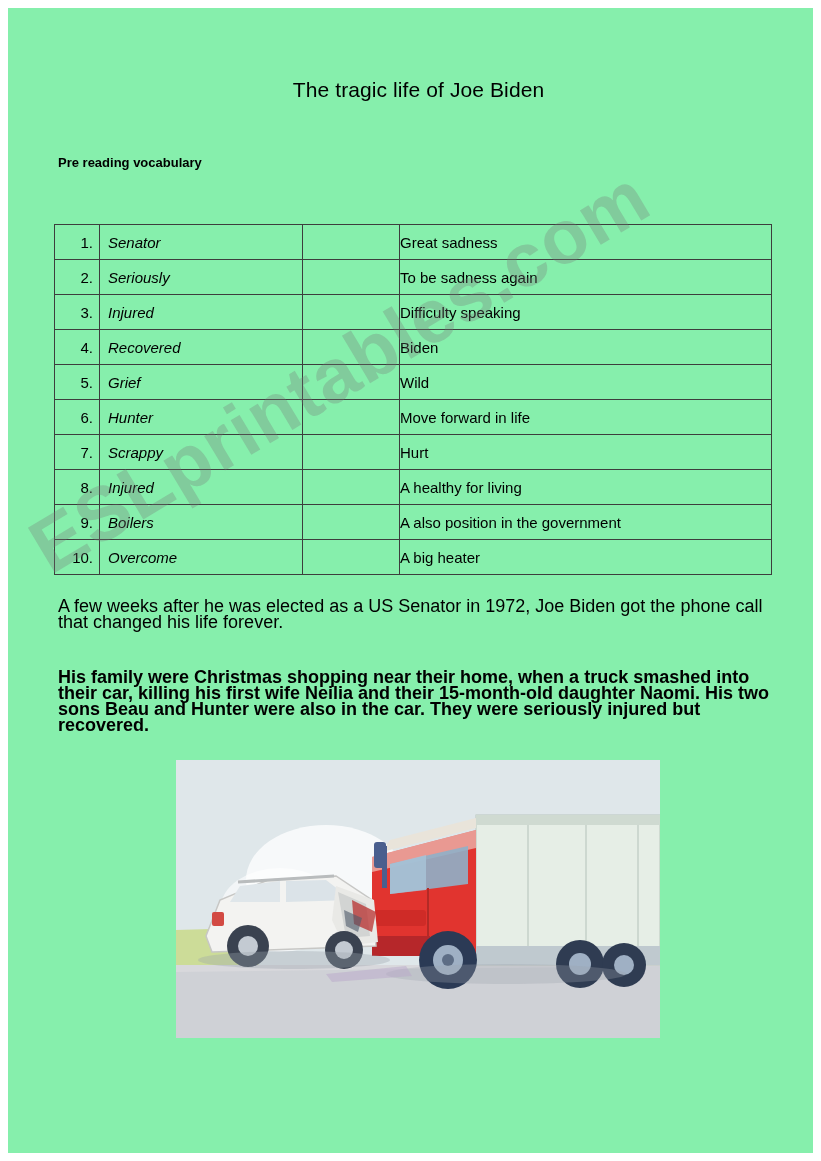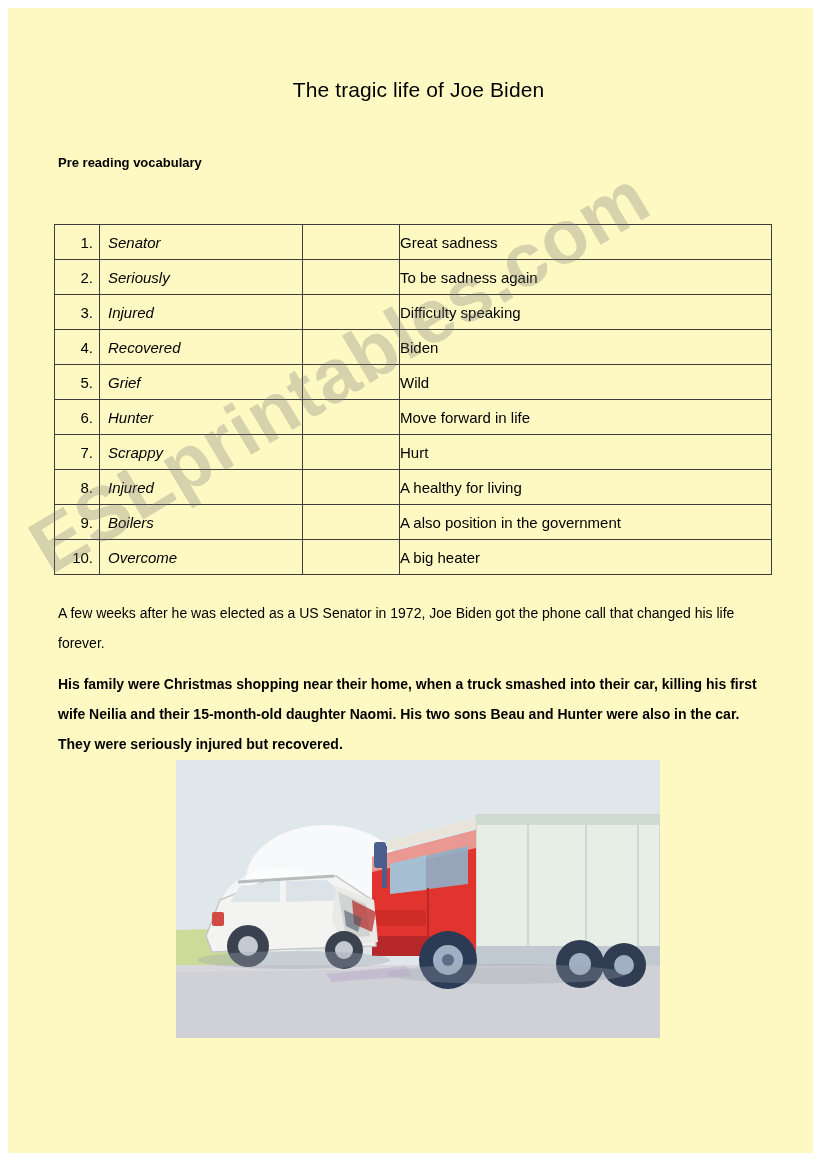--- a/index.html
+++ b/index.html
@@ -18,21 +18,21 @@
     margin: 0 auto;
     background: #ffffff;
     overflow: hidden;
   }
   .sheet {
     position: absolute;
     left: 8px;
     top: 8px;
     width: 805px;
     height: 1145px;
-    background: #fef9c3;
+    background: #86efac;
     box-shadow: 0 0 0 1px #ffffff;
   }
   .doc-title {
     position: absolute;
     left: 0;
     top: 70px;
     width: 821px;
     text-align: center;
     font-size: 21px;
     font-weight: normal;
@@ -77,22 +77,22 @@
   .col-blank {
     width: 96px;
   }
   .col-def {
     text-align: left;
   }
   .para {
     position: absolute;
     left: 50px;
     width: 712px;
-    font-size: 14px;
-    line-height: 30px;
+    font-size: 18px;
+    line-height: 16px;
     color: #000;
   }
   #para1 { top: 590px; }
   #para2 { top: 661px; font-weight: bold; }
 
   .illustration {
     position: absolute;
     left: 168px;
     top: 752px;
     width: 484px;

